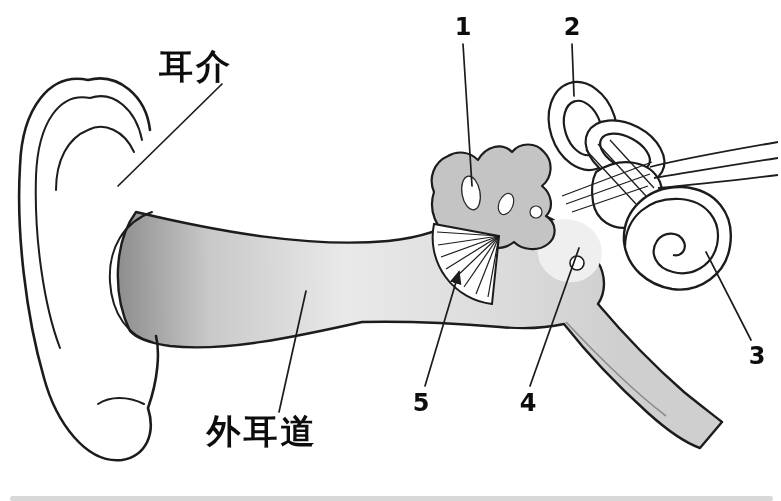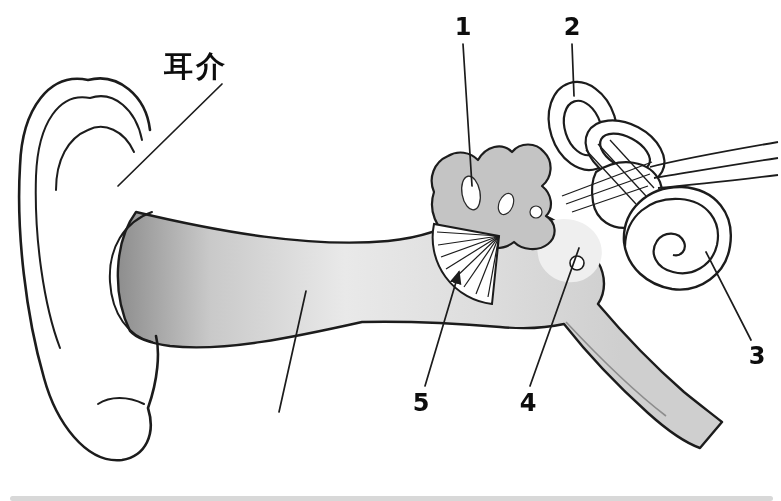--- a/index.html
+++ b/index.html
@@ -5,21 +5,21 @@
   html,body { margin:0; padding:0; background:#ffffff; }
   .stage {
     position:relative; width:781px; height:501px; background:#ffffff;
     overflow:hidden; font-family:"DejaVu Sans", sans-serif;
   }
   .diagram-svg { position:absolute; left:0; top:0; width:781px; height:501px; }
   .label {
     position:absolute; transform:translate(-50%,-50%);
     font-weight:bold; color:#0d0d0d; white-space:nowrap; user-select:none;
   }
-  .label.zh  { font-size:29px; letter-spacing:3px; }
+  .label.zh  { font-size:34px; letter-spacing:3px; }
   .label.num { font-size:24px; }
   .page-edge {
     position:absolute; left:10px; right:8px; bottom:0; height:5px;
     background:#d8d8d8; border-radius:4px;
   }
 </style>
 </head>
 <body>
 
 <div class="stage">
@@ -148,20 +148,21 @@
       <line x1="463" y1="44" x2="472" y2="186"></line>
       <line x1="572" y1="44" x2="574" y2="96"></line>
       <line x1="751" y1="340" x2="706" y2="252"></line>
       <line x1="530" y1="386" x2="579" y2="248"></line>
       <line x1="425" y1="386" x2="459" y2="272" marker-end="url(#arrowTip)"></line>
       <line x1="279" y1="412" x2="306" y2="291"></line>
     </g>
   </svg>
 
   <div class="label zh" style="left:196px; top:67px">耳介</div>
+  <div class="label zh" style="left:262px; top:432px">外耳道</div>
   <div class="label num" style="left:463px; top:27px">1</div>
   <div class="label num" style="left:572px; top:27px">2</div>
   <div class="label num" style="left:757px; top:356px">3</div>
   <div class="label num" style="left:528px; top:403px">4</div>
   <div class="label num" style="left:421px; top:403px">5</div>
 
   <div class="page-edge"></div>
 </div>
 
 </body></html>

